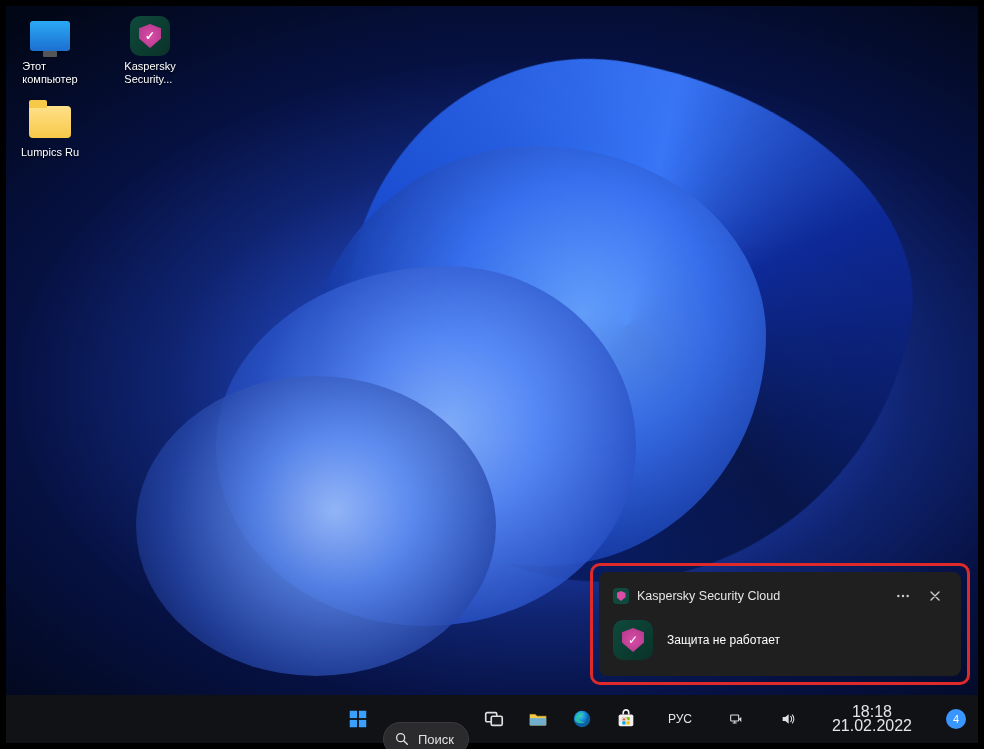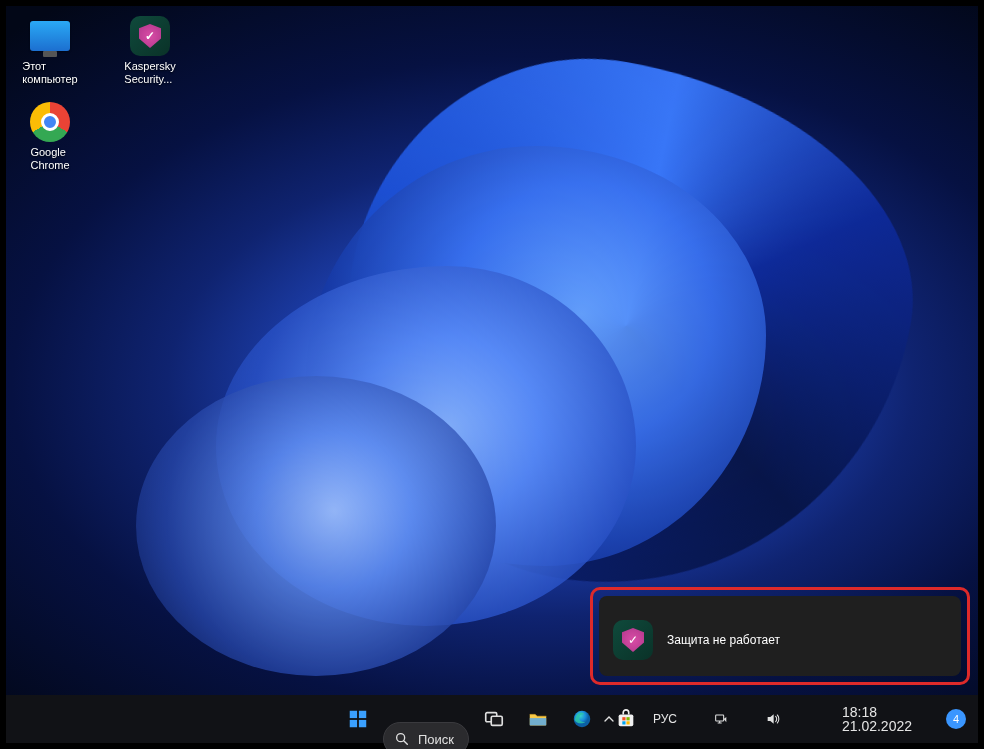--- a/index.html
+++ b/index.html
@@ -191,21 +191,21 @@
 }
 .tb-right {
   position:absolute; right:6px; height:100%;
   display:flex; align-items:center; gap:20px;
 }
 .tray-item {
   height:38px; padding:0 8px;
   display:flex; align-items:center; justify-content:center;
   cursor:pointer; border-radius:4px; font-size:12px;
 }
-.clock { text-align:left; line-height:14px; font-size:14px;margin-left:25px; }
+.clock { text-align:center; line-height:14px; font-size:16px; }
 .notif-count {
   width:20px; height:20px; border-radius:50%;
   background:#3a96ff; color:#fff; font-size:11px;
   display:flex; align-items:center; justify-content:center; margin-left:4px;
 }
 
 
 svg.icn { width:22px; height:22px; }
 svg.icn-sm { width:16px; height:16px; }
 </style>
@@ -236,34 +236,50 @@
             <div class="ic-kasp">
                 <div class="shield">✓</div>
               </div>
           </div>
           <div class="lbl">Kaspersky
 Security...</div>
         </div>
       </div>
 
 
-
       <div class="di">
         <div class="ic">
-          <div class="ic-chrome">
-              <div class="c-center"></div>
-            </div>
-        </div>
-        <div class="lbl">Google
-Chrome</div>
-      </div>
+            <div class="ic-folder"></div>
+          </div>
+        <div class="lbl">Lumpics Ru</div>
+      </div>
+
     </div>
 
     <div class="notif-wrap">
       <div class="notif">
+        <div class="notif-head">
+          <span style="width:16px;height:16px;border-radius:4px;background:#0f4a3c;display:flex;align-items:center;justify-content:center;">
+            <span style="width:9px;height:10px;background:#d94da6;clip-path:polygon(50% 0,100% 20%,100% 62%,50% 100%,0 62%,0 20%)"></span>
+          </span>
+          <span>Kaspersky Security Cloud</span>
+          <span class="spacer"></span>
+          <span class="dots">
+            <svg class="icn-sm" viewBox="0 0 24 24">
+              <circle cx="5" cy="12" r="1.8" fill="#cfcfcf"></circle>
+                <circle cx="12" cy="12" r="1.8" fill="#cfcfcf"></circle>
+                <circle cx="19" cy="12" r="1.8" fill="#cfcfcf"></circle>
+            </svg>
+          </span>
+          <span class="x">
+            <svg class="icn-sm" viewBox="0 0 24 24">
+              <path stroke="#cfcfcf" stroke-width="2" stroke-linecap="round" d="M6 6l12 12M18 6L6 18"></path>
+            </svg>
+          </span>
+        </div>
         <div class="notif-body">
           <div class="notif-ic">
             <div style="width:22px;height:24px;background:radial-gradient(circle,#d94da6,#b0368b);clip-path:polygon(50% 0,100% 18%,100% 60%,50% 100%,0 60%,0 18%);display:flex;align-items:center;justify-content:center;color:#fff;font-size:12px;">✓</div>
           </div>
           <div class="notif-msg">Защита не работает</div>
         </div>
       </div>
     </div>
   </div>
 

